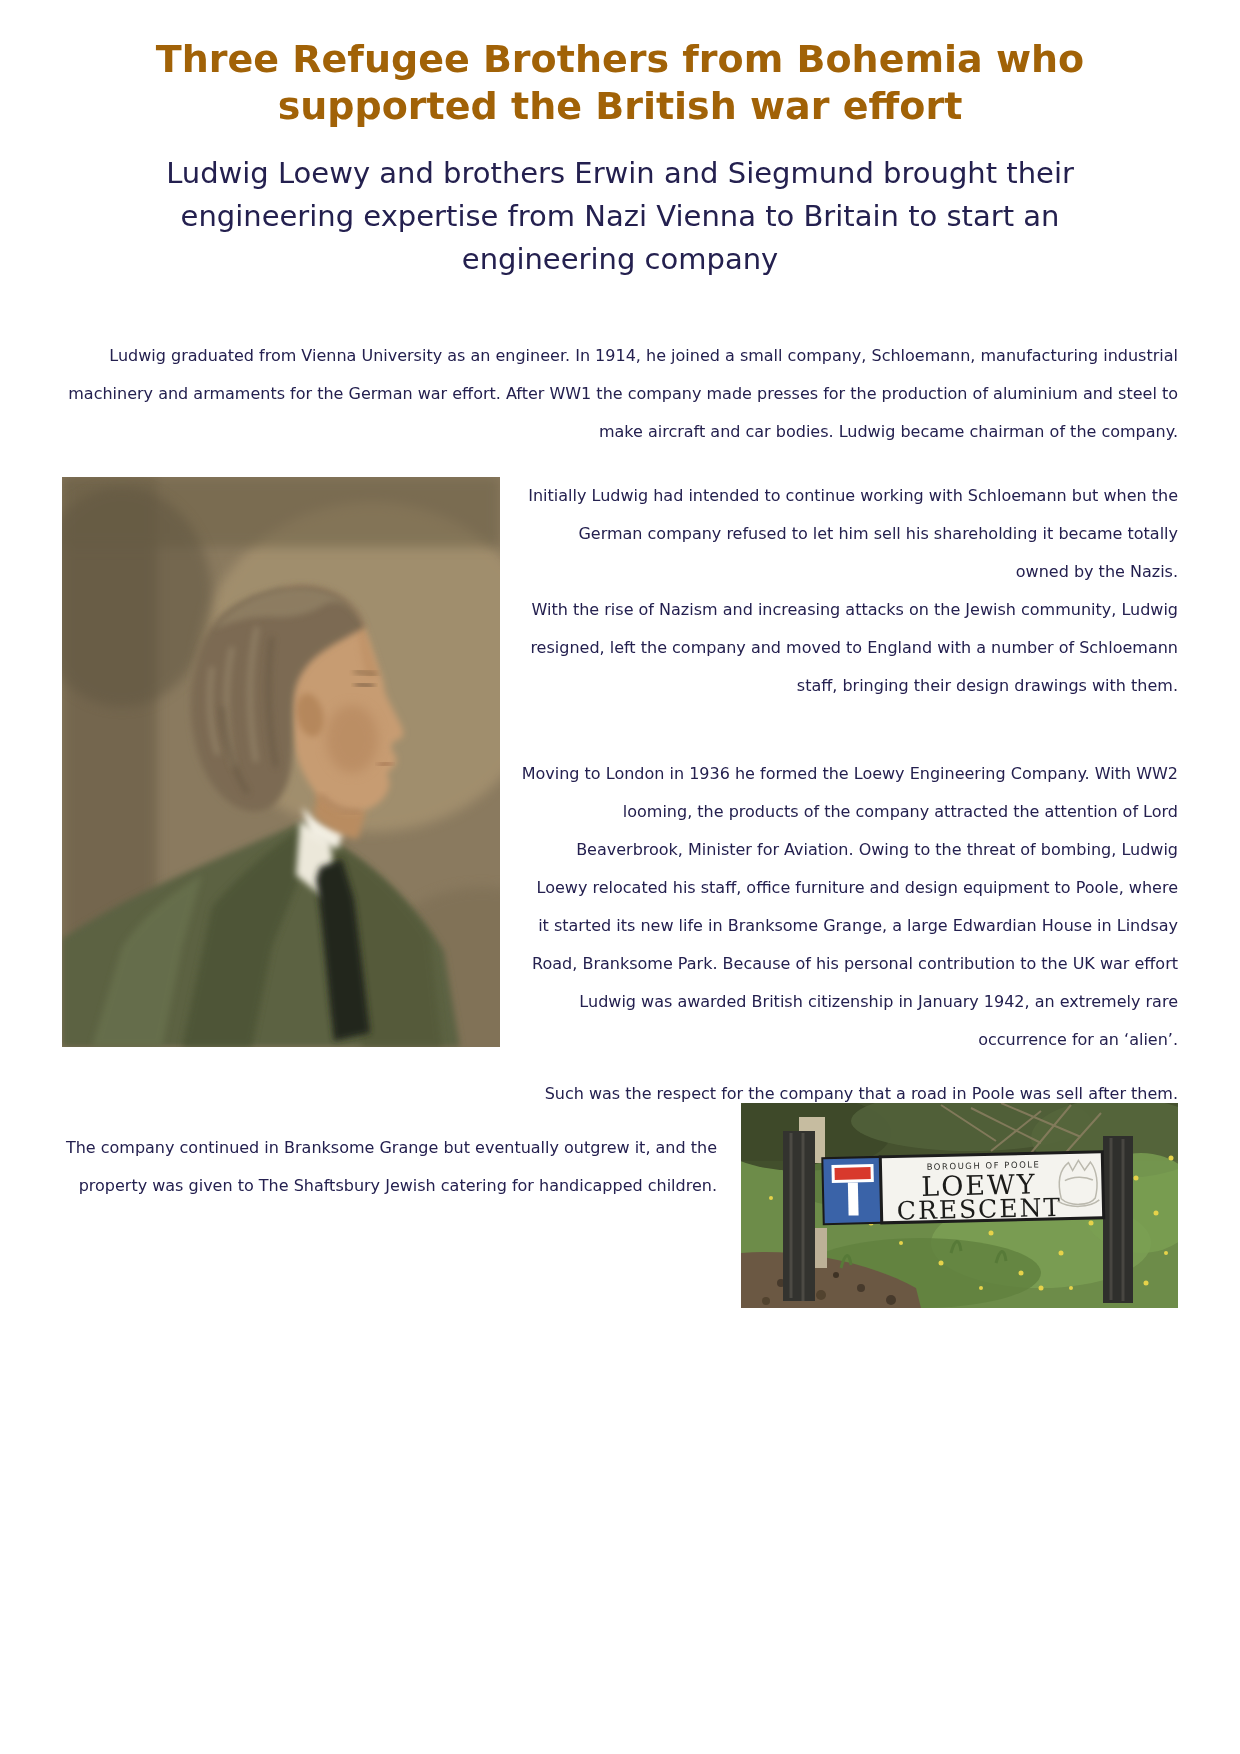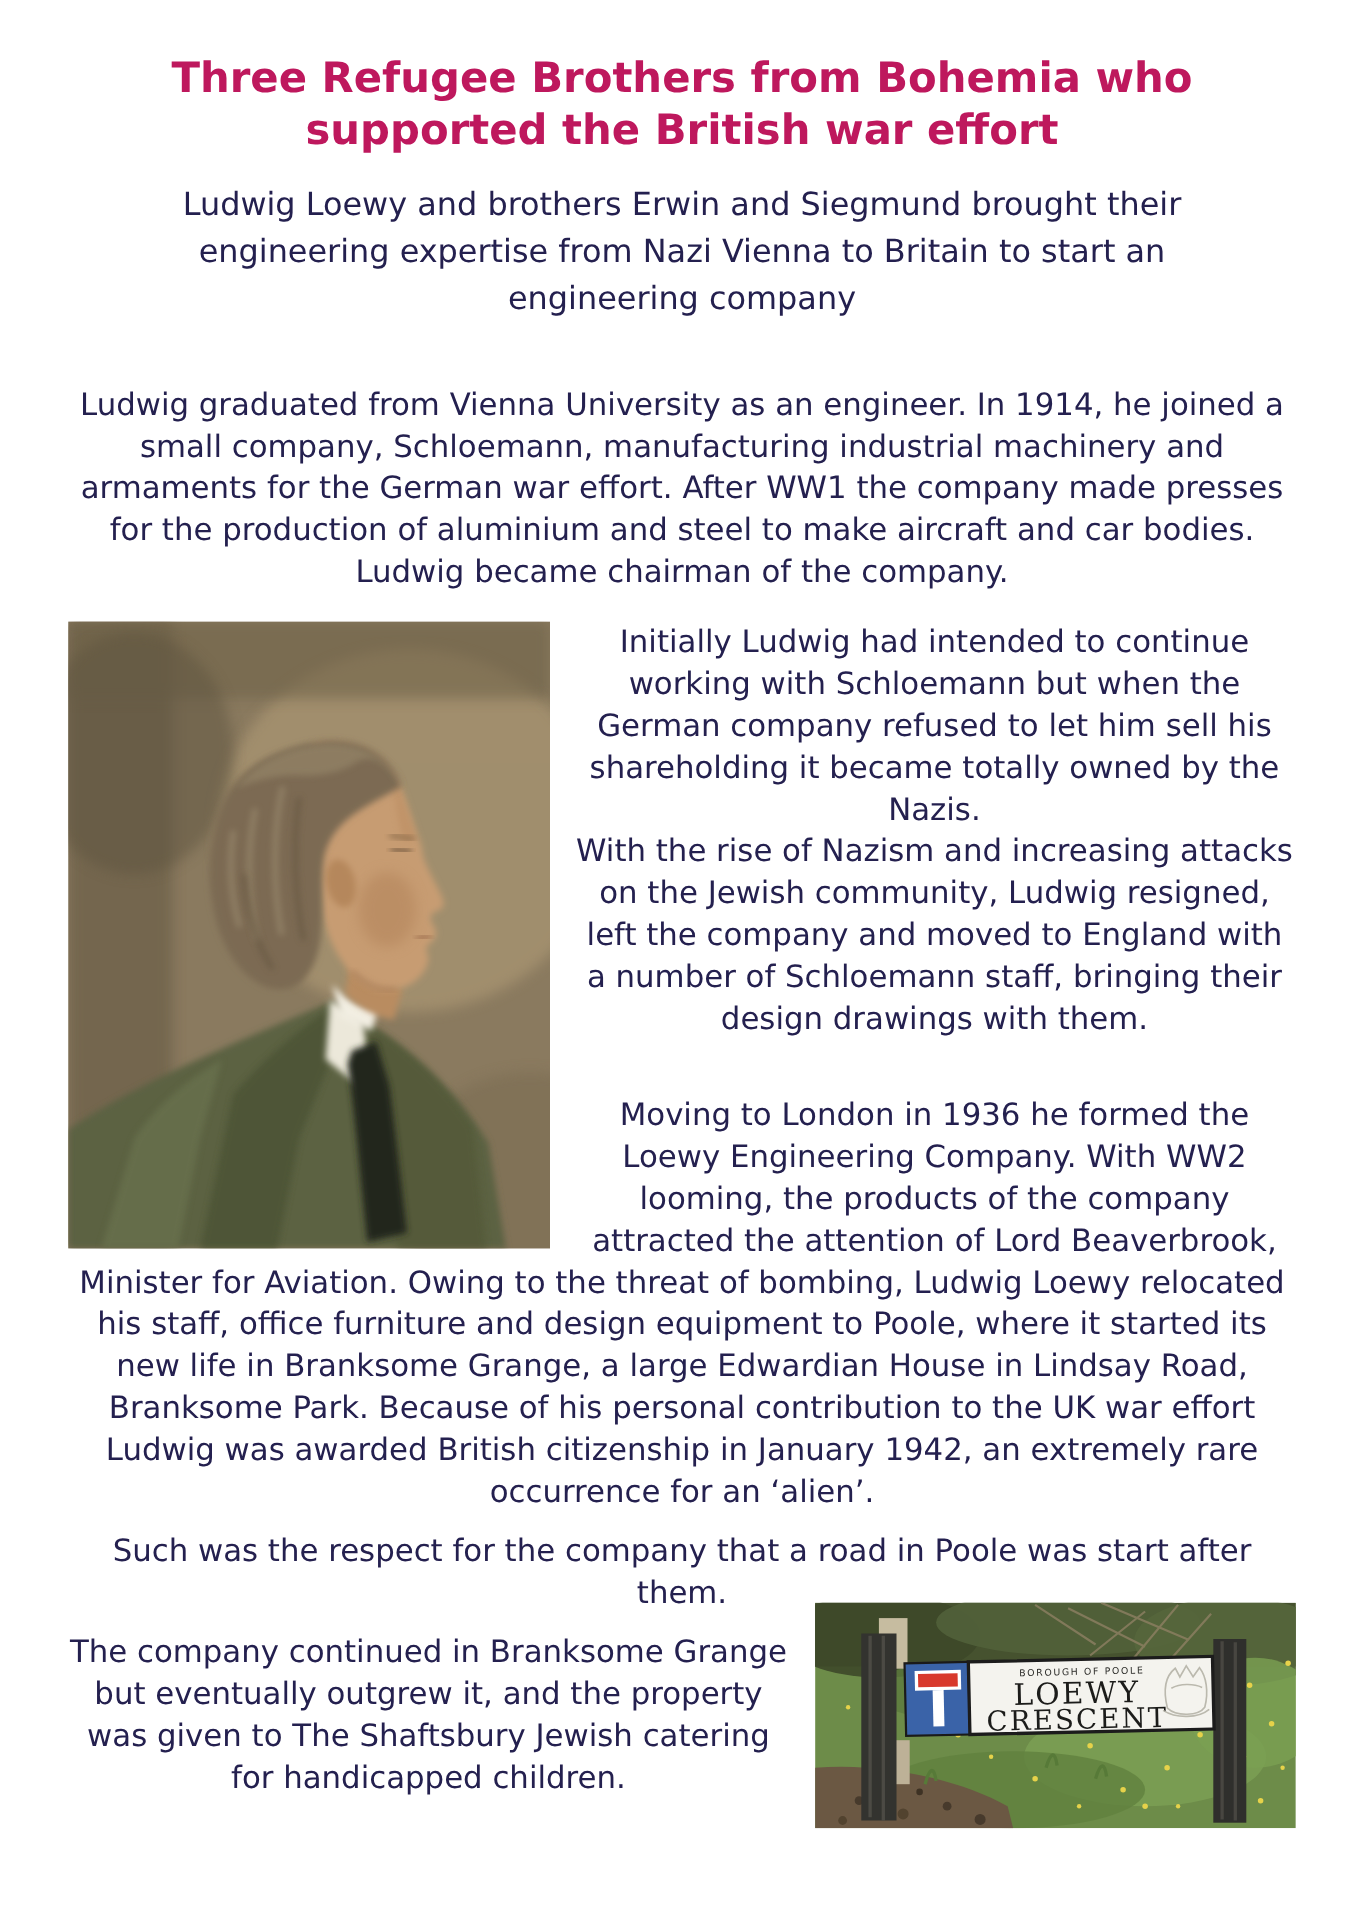--- a/index.html
+++ b/index.html
@@ -8,43 +8,43 @@
     width:1240px;height:1754px;
     margin:0 auto;
     background:#ffffff;
     box-sizing:border-box;
     padding:32px 62px 0 62px;
     overflow:hidden;
     font-family:"DejaVu Sans","Liberation Sans",sans-serif;
     color:#24204f;
   }
   h1.doc-title{
-    margin:16px auto;
+    margin:4px auto;
     max-width:1000px;
     text-align:center;
     font-size:38px;
     line-height:47px;
     font-weight:bold;
-    color:#be185d;
+    color:#a16207;
   }
   h2.doc-subtitle{
     margin:22px auto 0 auto;
     max-width:950px;
     text-align:center;
     font-size:29px;
     line-height:43px;
     font-weight:normal;
     color:#24204f;
   }
   p.body-text{
-    font-size:28px;
+    font-size:16px;
     line-height:38px;
     margin:0;
     color:#24204f;
-    text-align:center;
+    text-align:right;
   }
   p.first-para{margin-top:56px;}
   .portrait-section{margin-top:26px;}
   .portrait-section::after{content:"";display:block;clear:both;}
   figure.portrait-figure{
     float:left;
     width:438px;height:570px;
     margin:0 21px 10px 0;
     padding:0;
   }
@@ -134,21 +134,21 @@
         <path d="M 258,318 C 270,330 284,336 298,334" stroke="#9d7350" stroke-width="4" fill="none" opacity="0.6" filter="url(#soft2)"></path>
       </svg>
     </figure>
 
     <p class="body-text">Initially Ludwig had intended to continue working with Schloemann but when the German company refused to let him sell his shareholding it became totally owned by the Nazis.</p>
     <p class="body-text">With the rise of Nazism and increasing attacks on the Jewish community, Ludwig resigned, left the company and moved to England with a number of Schloemann staff, bringing their design drawings with them.</p>
     <p class="body-text para-moving">Moving to London in 1936 he formed the Loewy Engineering Company. With WW2 looming, the products of the company attracted the attention of Lord Beaverbrook, Minister for Aviation. Owing to the threat of bombing, Ludwig Loewy relocated his staff, office furniture and design equipment to Poole, where it started its new life in Branksome Grange, a large Edwardian House in Lindsay Road, Branksome Park. Because of his personal contribution to the UK war effort Ludwig was awarded British citizenship in January 1942, an extremely rare occurrence for an ‘alien’.</p>
   </div>
 
 
-  <p class="body-text para-respect">Such was the respect for the company that a road in Poole was start after them.</p>
+  <p class="body-text para-respect">Such was the respect for the company that a road in Poole was sell after them.</p>
 
   <div class="sign-section">
 
     <figure class="sign-figure">
       <svg viewBox="0 0 437 205" preserveAspectRatio="none">
 
         <rect x="0" y="0" width="437" height="205" fill="#6d8c49"></rect>
         <rect x="0" y="0" width="437" height="58" fill="#46522f"></rect>
         <ellipse cx="60" cy="30" rx="90" ry="38" fill="#3d4829" opacity="0.9"></ellipse>
         <ellipse cx="230" cy="18" rx="120" ry="30" fill="#51603a" opacity="0.9"></ellipse>

